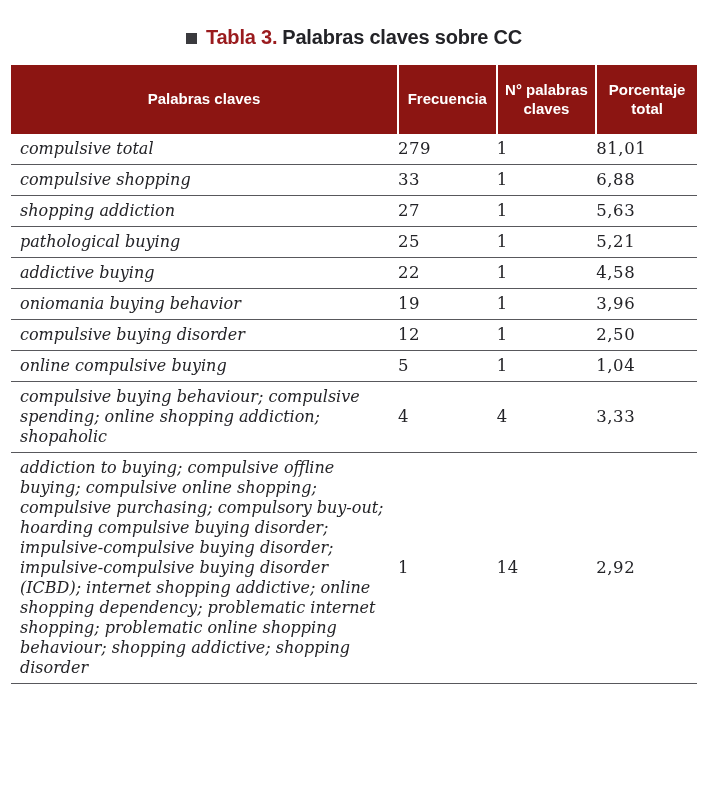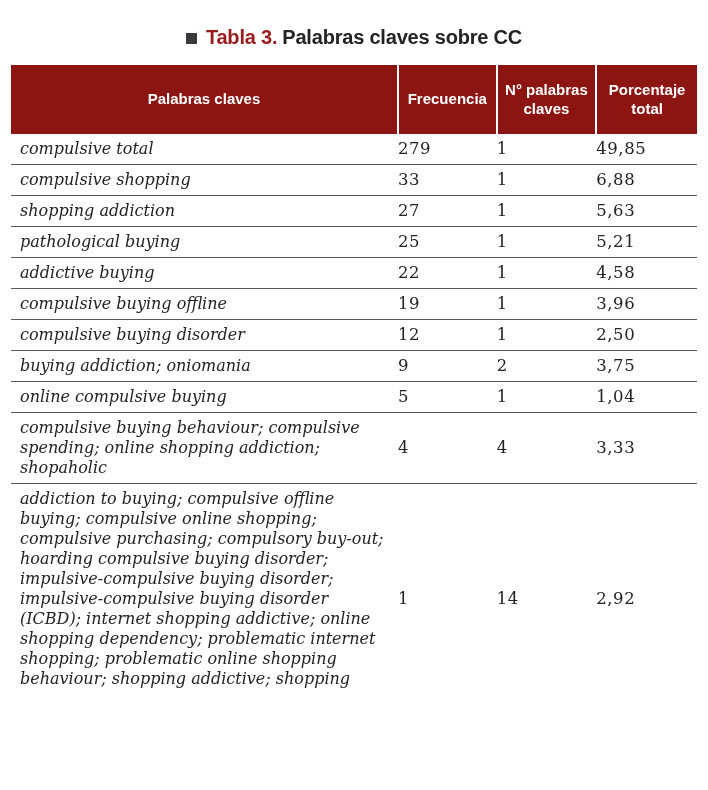--- a/index.html
+++ b/index.html
@@ -102,21 +102,21 @@
         <th>Frecuencia</th>
         <th>N° palabras claves</th>
         <th>Porcentaje total</th>
       </tr>
     </thead>
     <tbody id="rows">
         <tr>
           <td class="keyword">compulsive total</td>
           <td class="num">279</td>
           <td class="num">1</td>
-          <td class="num">49,85</td>
+          <td class="num">81,01</td>
         </tr>
         <tr>
           <td class="keyword">compulsive shopping</td>
           <td class="num">33</td>
           <td class="num">1</td>
           <td class="num">6,88</td>
         </tr>
         <tr>
           <td class="keyword">shopping addiction</td>
           <td class="num">27</td>
@@ -129,36 +129,30 @@
           <td class="num">1</td>
           <td class="num">5,21</td>
         </tr>
         <tr>
           <td class="keyword">addictive buying</td>
           <td class="num">22</td>
           <td class="num">1</td>
           <td class="num">4,58</td>
         </tr>
         <tr>
-          <td class="keyword">compulsive buying offline</td>
+          <td class="keyword">oniomania buying behavior</td>
           <td class="num">19</td>
           <td class="num">1</td>
           <td class="num">3,96</td>
         </tr>
         <tr>
           <td class="keyword">compulsive buying disorder</td>
           <td class="num">12</td>
           <td class="num">1</td>
           <td class="num">2,50</td>
-        </tr>
-        <tr>
-          <td class="keyword">buying addiction; oniomania</td>
-          <td class="num">9</td>
-          <td class="num">2</td>
-          <td class="num">3,75</td>
         </tr>
         <tr>
           <td class="keyword">online compulsive buying</td>
           <td class="num">5</td>
           <td class="num">1</td>
           <td class="num">1,04</td>
         </tr>
         <tr>
           <td class="keyword">compulsive buying behaviour; compulsive spending; online shopping addiction; shopaholic</td>
           <td class="num">4</td>

